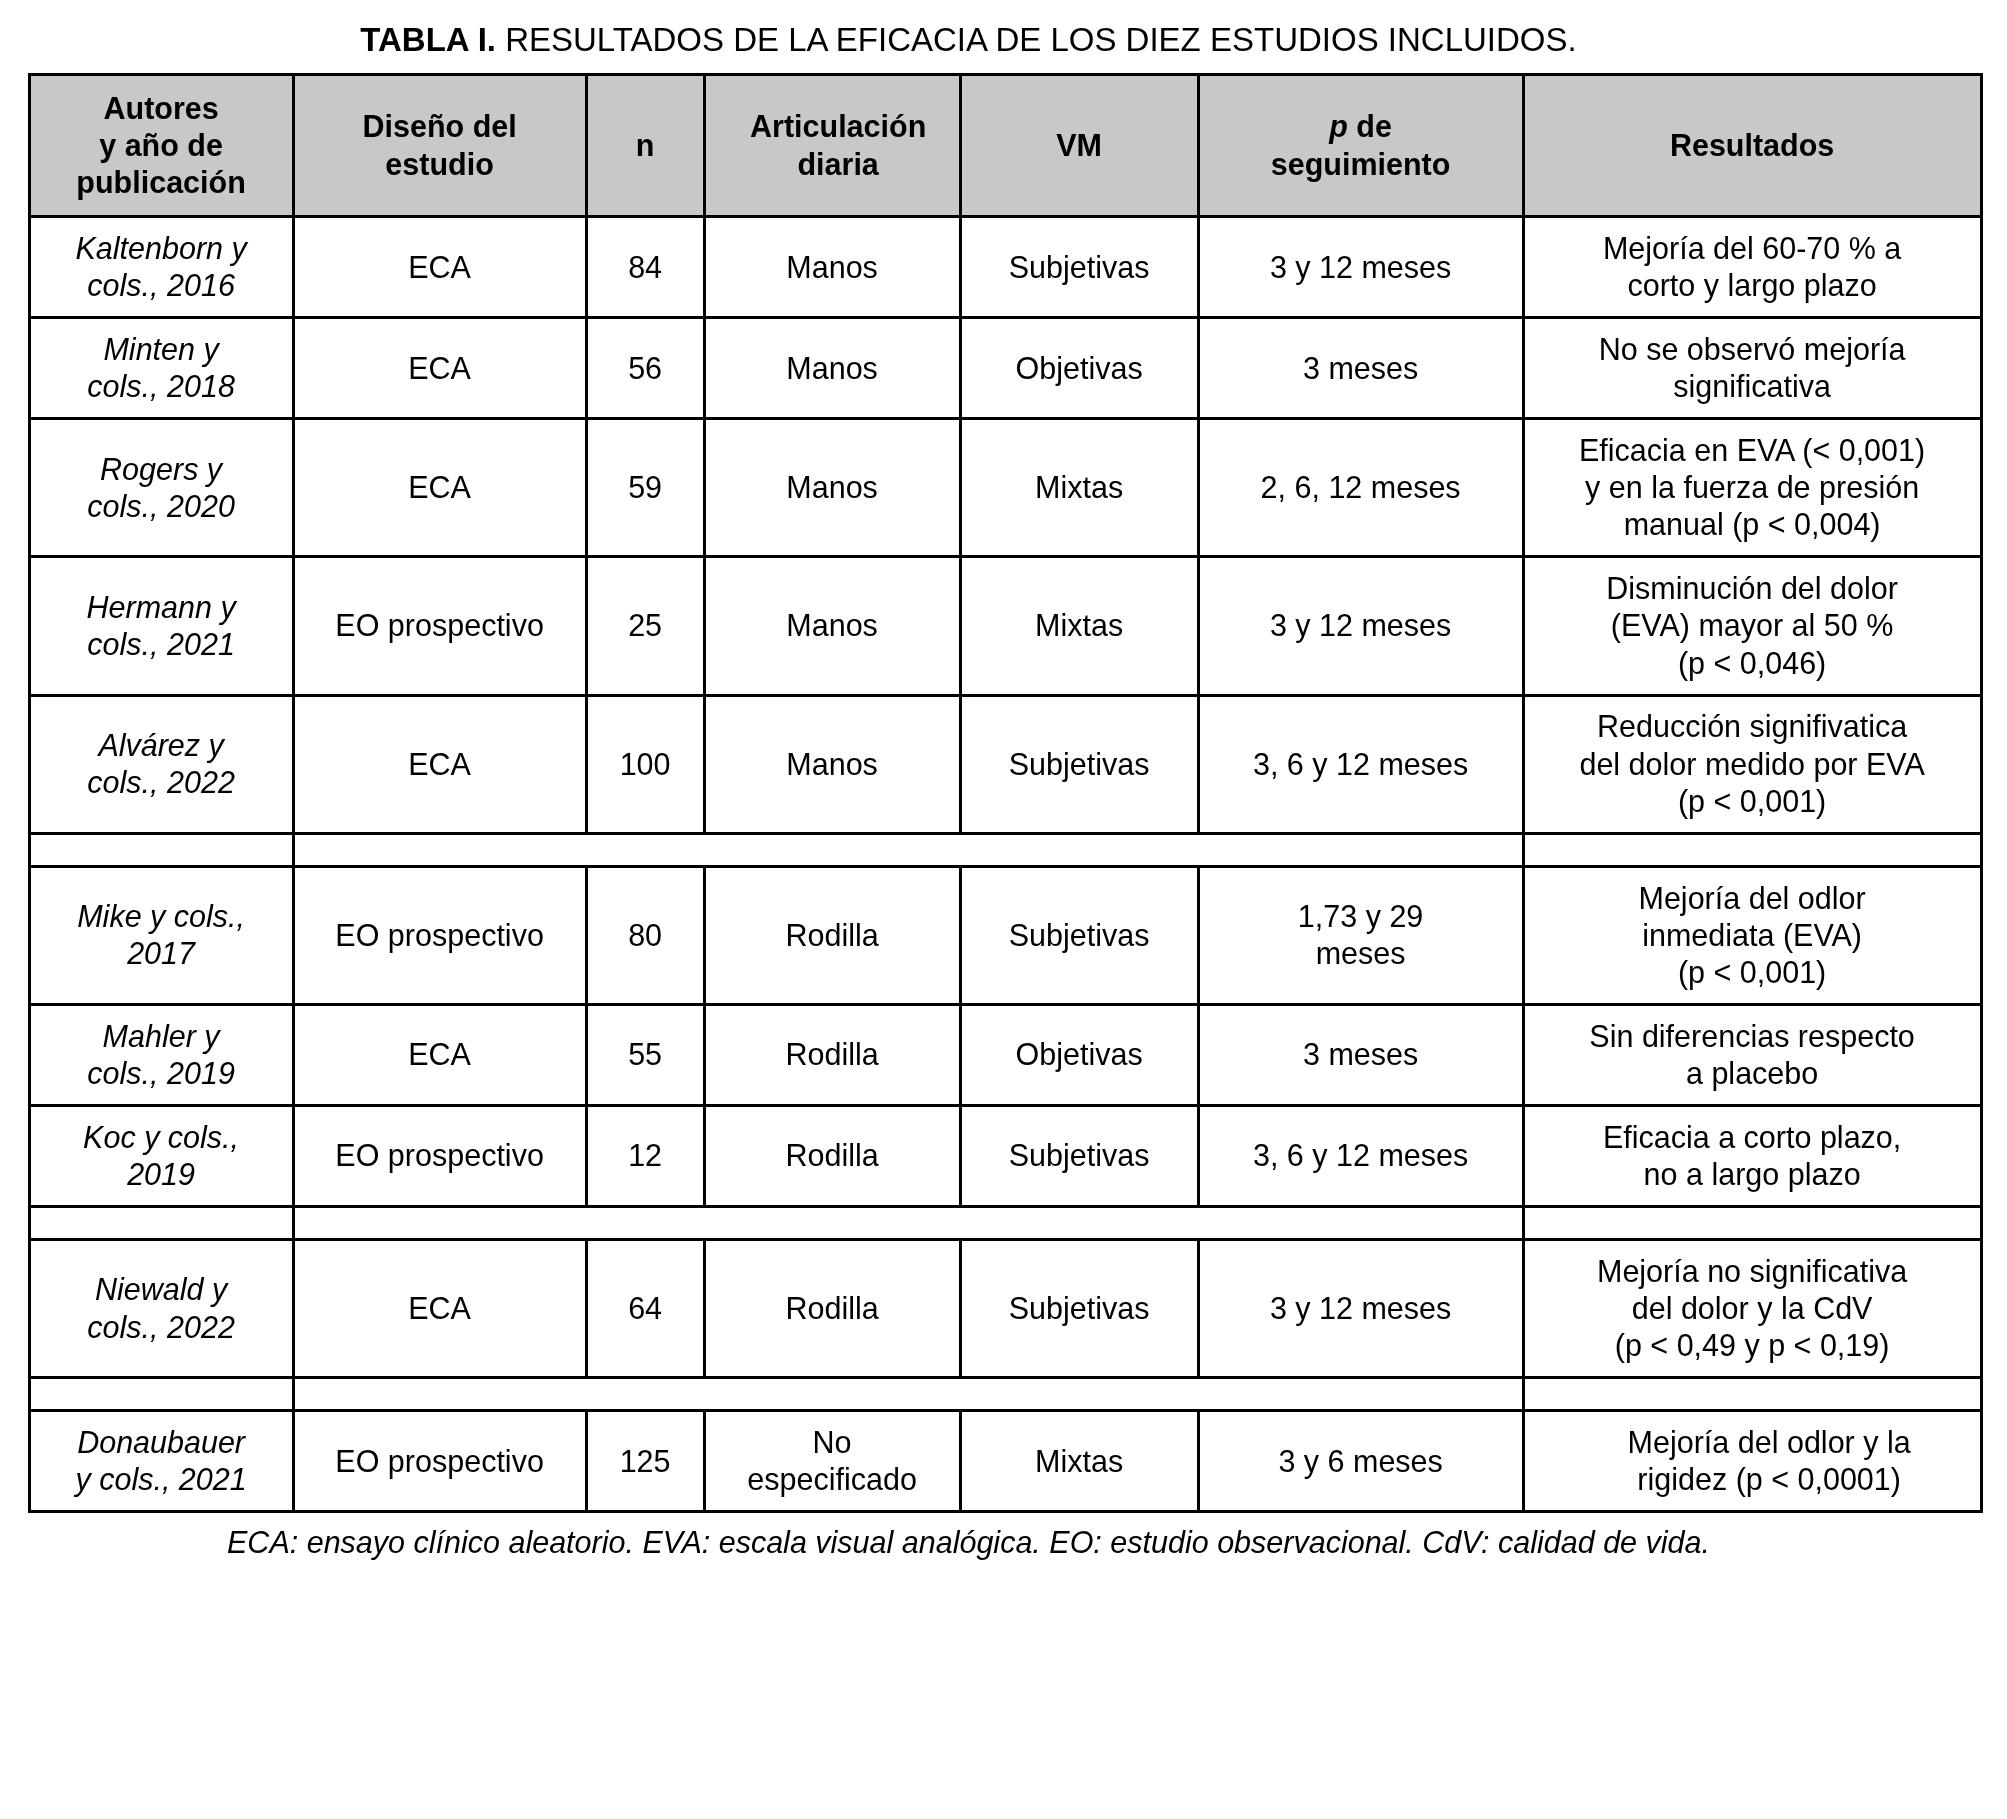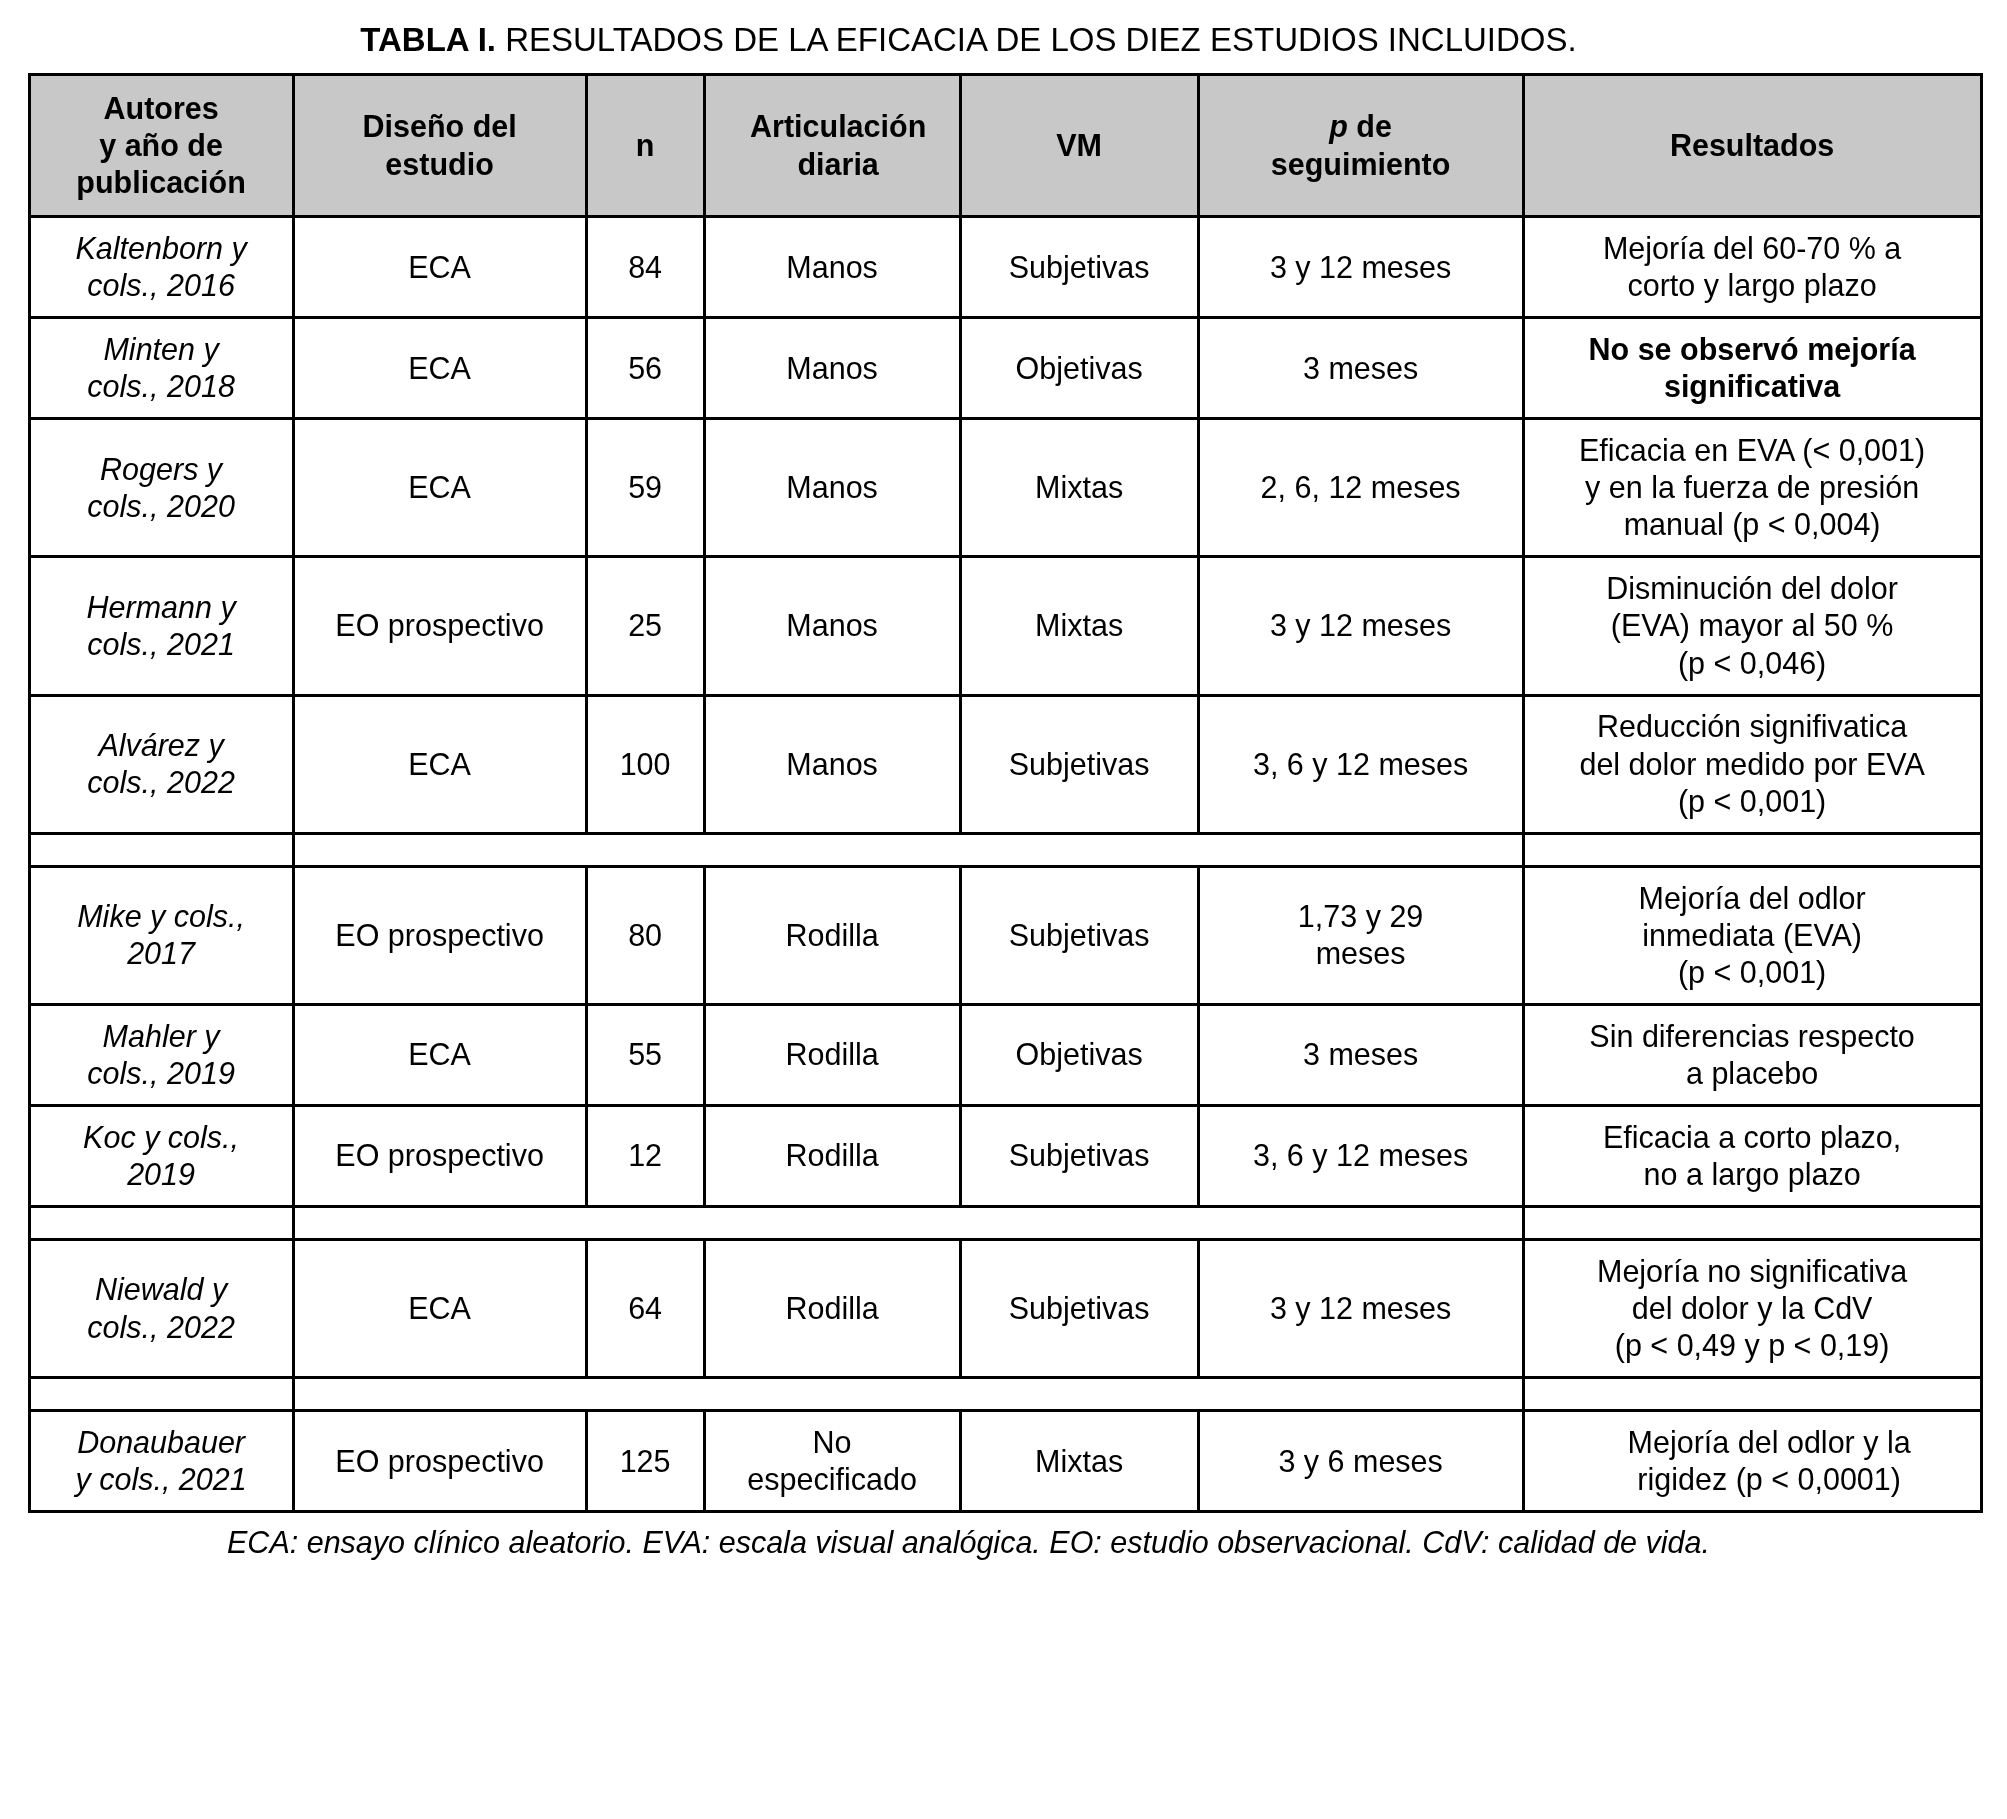--- a/index.html
+++ b/index.html
@@ -138,21 +138,21 @@
 corto y largo plazo</td>
       </tr>
       <tr>
         <td class="authors" style="white-space:pre-line;">Minten y
 cols., 2018</td>
         <td style="white-space:pre-line;">ECA</td>
         <td>56</td>
         <td style="white-space:pre-line;">Manos</td>
         <td>Objetivas</td>
         <td style="white-space:pre-line;">3 meses</td>
-        <td style="white-space:pre-line;font-weight:bold;">No se observó mejoría
+        <td style="white-space:pre-line;">No se observó mejoría
 significativa</td>
       </tr>
       <tr>
         <td class="authors" style="white-space:pre-line;">Rogers y
 cols., 2020</td>
         <td style="white-space:pre-line;">ECA</td>
         <td>59</td>
         <td style="white-space:pre-line;">Manos</td>
         <td>Mixtas</td>
         <td style="white-space:pre-line;">2, 6, 12 meses</td>

